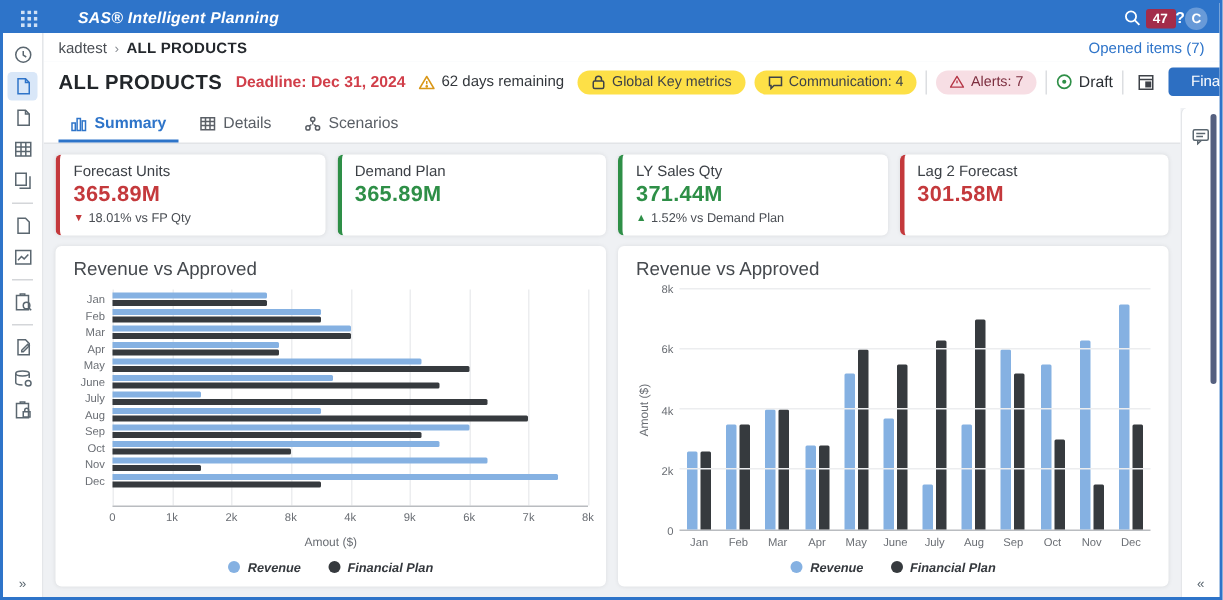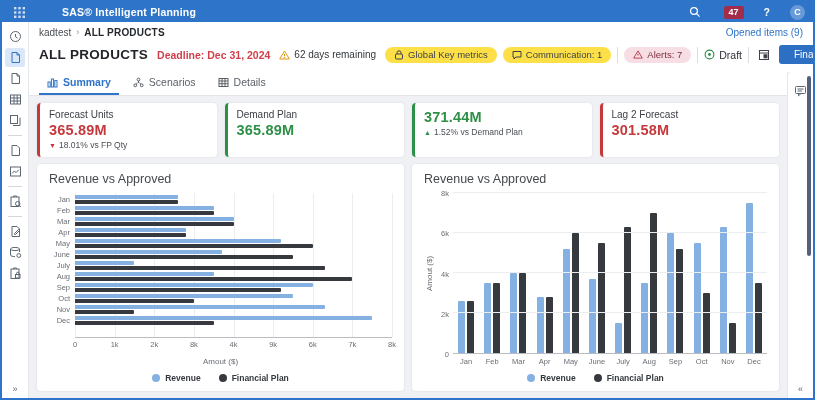--- a/index.html
+++ b/index.html
@@ -3,22 +3,22 @@
 <meta charset="utf-8">
 <style>
   * { margin:0; padding:0; box-sizing:border-box; }
   body { background:#d8dadd; font-family:"Liberation Sans", sans-serif; }
   .app { width:815px; height:400px; position:relative; border:2px solid #2e74c9;
          background:#eff1f4; overflow:hidden; display:flex; flex-direction:column; }
 
   
   .topbar { height:20px; background:#2e74c9; display:flex; align-items:center;
             padding:0 8px; gap:10px; flex:0 0 auto; }
-  .topbar .app-title { color:#fff; font-size:10.5px; font-weight:bold; margin-left:24px; letter-spacing:.2px; }
-  .topbar-right { margin-left:auto; display:flex; align-items:center; gap:20px; }
+  .topbar .app-title { color:#fff; font-size:10.5px; font-weight:bold; margin-left:14px; letter-spacing:.2px;font-style:italic; }
+  .topbar-right { margin-left:auto; display:flex; align-items:center; gap:0; }
   .badge { background:#a32c4a; color:#fff; font-size:9px; font-weight:bold;
            padding:1px 5px; border-radius:2px; line-height:11px; }
   .help-glyph { color:#fff; font-size:10.5px; font-weight:bold; cursor:default; }
   .avatar { width:15px; height:15px; border-radius:50%; background:rgba(255,255,255,.28);
             color:#fff; font-size:9px; font-weight:bold; display:flex; align-items:center; justify-content:center; }
 
   .shell { flex:1; display:flex; min-height:0; }
 
   
   .sidebar { width:27px; background:#fff; border-right:1px solid #e4e6e9;
@@ -105,21 +105,21 @@
   .vy-axis .tick { position:absolute; right:4px; transform:translateY(50%); font-size:7.5px; color:#6a6e74; }
   .vplot { flex:1; position:relative; border-bottom:1px solid #b9bcc0; }
   .hgrid { position:absolute; left:0; right:0; height:1px; background:#ecedef; }
   .vgroups { position:absolute; left:0; right:0; top:0; bottom:0; display:flex; }
   .vgroup { flex:1; display:flex; align-items:flex-end; justify-content:center; gap:2px; }
   .vbar { width:7px; border-radius:1px 1px 0 0; }
   .vxlabels { display:flex; margin-left:29px; margin-top:3px; flex:0 0 auto; }
   .vxlabels span { flex:1; text-align:center; font-size:7.5px; color:#6a6e74; }
 
   .legend { display:flex; justify-content:center; gap:18px; margin-top:7px; margin-bottom:2px;
-            font-size:8.5px; font-weight:bold; color:#34383d; flex:0 0 auto; }
+            font-size:8.5px; font-weight:bold; color:#34383d; flex:0 0 auto;font-style:italic; }
   .legend-item { display:flex; align-items:center; gap:5px; }
   .legend-dot { width:8px; height:8px; border-radius:50%; }
 
   
   .rail { width:26px; background:#fff; border-left:1px solid #e4e6e9; position:relative;
           display:flex; flex-direction:column; align-items:center; padding-top:9px; flex:0 0 auto;
           border-top-left-radius:4px; }
   .rail .side-btn svg { stroke:#5b6770; }
   .rail-collapse { position:absolute; bottom:4px; left:0; right:0; text-align:center;
                    font-size:9px; color:#5b6770; cursor:pointer; }
@@ -241,21 +241,21 @@
         </svg>
       </span>
       <span class="side-expand">»</span>
     </div>
 
     <div class="main">
       <div class="breadcrumb-row">
         <span class="crumb-parent">kadtest</span>
         <span class="crumb-sep">›</span>
         <span class="crumb-current">ALL PRODUCTS</span>
-        <span class="opened-items">Opened items (9)</span>
+        <span class="opened-items">Opened items (7)</span>
       </div>
 
       <div class="title-row">
         <span class="page-title">ALL PRODUCTS</span>
         <span class="deadline">Deadline: Dec 31, 2024</span>
         <span class="warn-wrap">
           <svg width="11" height="10" viewBox="0 0 11 10" fill="none" stroke="#d99718" stroke-width="1">
             <path d="M5.5 1L10.3 9H.7z" stroke-linejoin="round"></path>
               <line x1="5.5" y1="4" x2="5.5" y2="6.2"></line>
               <circle cx="5.5" cy="7.6" r="0.4" fill="#d99718"></circle>
@@ -267,21 +267,21 @@
             <svg width="10" height="10" viewBox="0 0 10 10" fill="none" stroke="#3e4248" stroke-width="1">
               <rect x="1.5" y="4" width="7" height="5" rx="1"></rect>
                 <path d="M3 4V2.8a2 2 0 0 1 4 0V4"></path>
             </svg>
             <span>Global Key metrics</span>
           </span>
           <span class="pill">
             <svg width="10" height="10" viewBox="0 0 10 10" fill="none" stroke="#3e4248" stroke-width="1">
               <path d="M1 1.5h8v5.5H4L2 9V7H1z"></path>
             </svg>
-            <span>Communication: 1</span>
+            <span>Communication: 4</span>
           </span>
           <span class="tool-divider"></span>
           <span class="pill alert">
             <svg width="10" height="9" viewBox="0 0 11 10" fill="none" stroke="#b63848" stroke-width="1">
               <path d="M5.5 1L10.3 9H.7z" stroke-linejoin="round"></path>
                 <line x1="5.5" y1="4" x2="5.5" y2="6.2"></line>
             </svg>
             <span>Alerts: 7</span>
           </span>
           <span class="tool-divider"></span>
@@ -311,55 +311,56 @@
             <span class="tab active">
               <svg width="11" height="11" viewBox="0 0 11 11" fill="none" stroke-width="1">
                 <rect x="1" y="5" width="2.2" height="5"></rect>
                   <rect x="4.4" y="2" width="2.2" height="8"></rect>
                   <rect x="7.8" y="3.6" width="2.2" height="6.4"></rect>
               </svg>
               <span>Summary</span>
             </span>
             <span class="tab">
               <svg width="11" height="11" viewBox="0 0 11 11" fill="none" stroke-width="1">
-                <circle cx="5.5" cy="2.5" r="1.4"></circle>
-                  <circle cx="2.3" cy="8.3" r="1.4"></circle>
-                  <circle cx="8.7" cy="8.3" r="1.4"></circle>
-                  <path d="M5.5 4v2M3 7.3l1.6-1.3M8 7.3L6.4 6"></path>
-              </svg>
-              <span>Scenarios</span>
-            </span>
-            <span class="tab">
-              <svg width="11" height="11" viewBox="0 0 11 11" fill="none" stroke-width="1">
                 <rect x="1" y="1.5" width="9" height="8"></rect>
                   <line x1="1" y1="4" x2="10" y2="4"></line>
                   <line x1="4" y1="1.5" x2="4" y2="9.5"></line>
                   <line x1="7" y1="1.5" x2="7" y2="9.5"></line>
                   <line x1="1" y1="6.7" x2="10" y2="6.7"></line>
               </svg>
               <span>Details</span>
+            </span>
+            <span class="tab">
+              <svg width="11" height="11" viewBox="0 0 11 11" fill="none" stroke-width="1">
+                <circle cx="5.5" cy="2.5" r="1.4"></circle>
+                  <circle cx="2.3" cy="8.3" r="1.4"></circle>
+                  <circle cx="8.7" cy="8.3" r="1.4"></circle>
+                  <path d="M5.5 4v2M3 7.3l1.6-1.3M8 7.3L6.4 6"></path>
+              </svg>
+              <span>Scenarios</span>
             </span>
           </div>
 
           <div class="content">
 
             <div class="kpi-row">
               <div class="kpi-card" style="border-left-color: rgb(196, 57, 60);">
                 <div class="kpi-label">Forecast Units</div>
                 <div class="kpi-value" style="color: rgb(196, 57, 60);">365.89M</div>
                 <div class="kpi-delta">
                     <span class="tri" style="color: rgb(196, 57, 60);">▼</span>
                     <span>18.01% vs FP Qty</span>
                   </div>
               </div>
               <div class="kpi-card" style="border-left-color: rgb(46, 143, 71);">
                 <div class="kpi-label">Demand Plan</div>
                 <div class="kpi-value" style="color: rgb(46, 143, 71);">365.89M</div>
               </div>
               <div class="kpi-card" style="border-left-color: rgb(46, 143, 71);">
+                <div class="kpi-label">LY Sales Qty</div>
                 <div class="kpi-value" style="color: rgb(46, 143, 71);">371.44M</div>
                 <div class="kpi-delta">
                     <span class="tri" style="color: rgb(46, 143, 71);">▲</span>
                     <span>1.52% vs Demand Plan</span>
                   </div>
               </div>
               <div class="kpi-card" style="border-left-color: rgb(196, 57, 60);">
                 <div class="kpi-label">Lag 2 Forecast</div>
                 <div class="kpi-value" style="color: rgb(196, 57, 60);">301.58M</div>
               </div>

